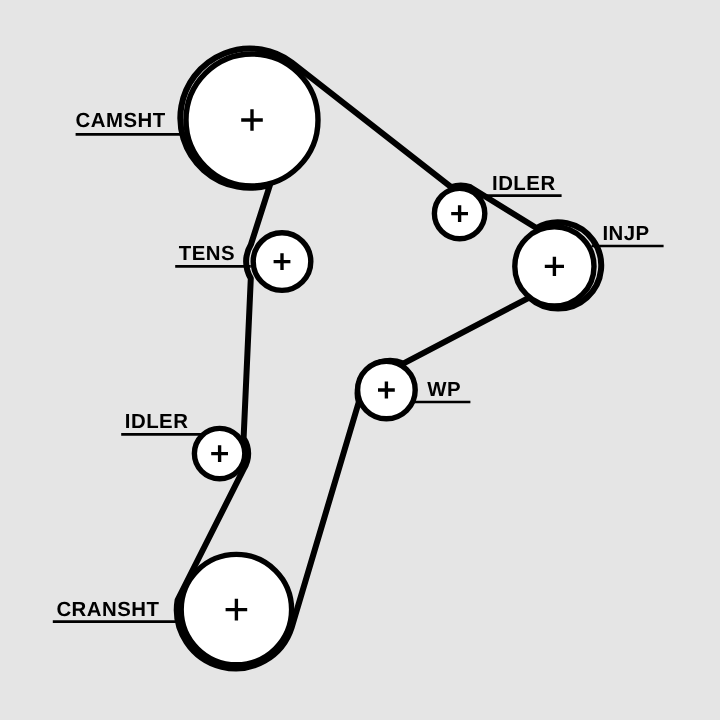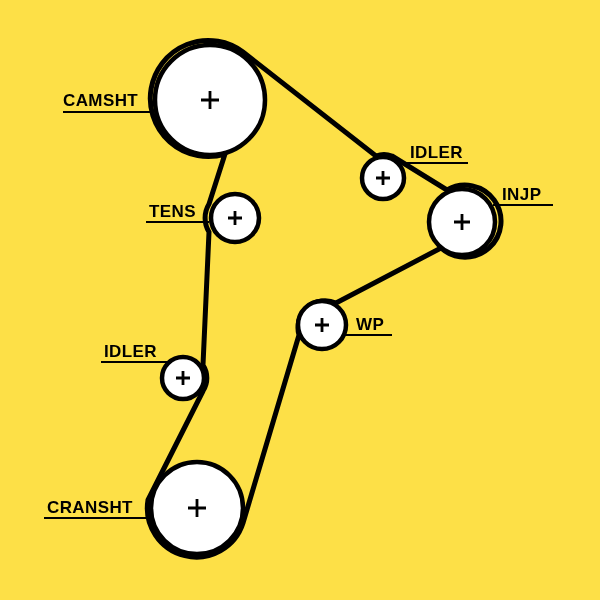--- a/index.html
+++ b/index.html
@@ -1,16 +1,16 @@
 <!DOCTYPE html>
 <html><head>
 <meta charset="utf-8">
 <style>
   html,body{margin:0;padding:0;background:#ffffff;}
-  .stage{position:relative;width:600px;height:600px;background:#fde047;overflow:hidden;}
+  .stage{position:relative;width:600px;height:600px;background:#e5e5e5;overflow:hidden;}
   svg{display:block;}
   .belt{fill:none;stroke:#000000;stroke-width:5;stroke-linejoin:round;}
   .pulley{fill:#ffffff;stroke:#000000;stroke-width:4.5;}
   .cross{stroke:#000000;stroke-width:2.8;fill:none;}
   .leader{stroke:#000000;stroke-width:2.2;}
   .label{font-family:"Liberation Sans",sans-serif;font-weight:bold;font-size:17px;letter-spacing:0.4px;fill:#000000;}
 </style>
 </head>
 <body>
 

